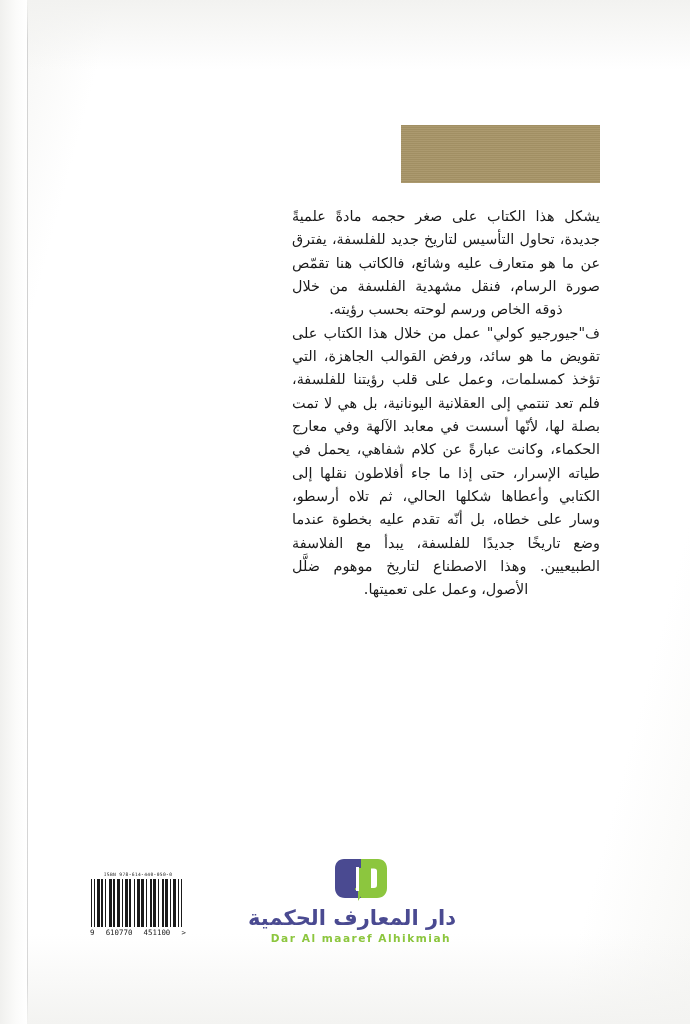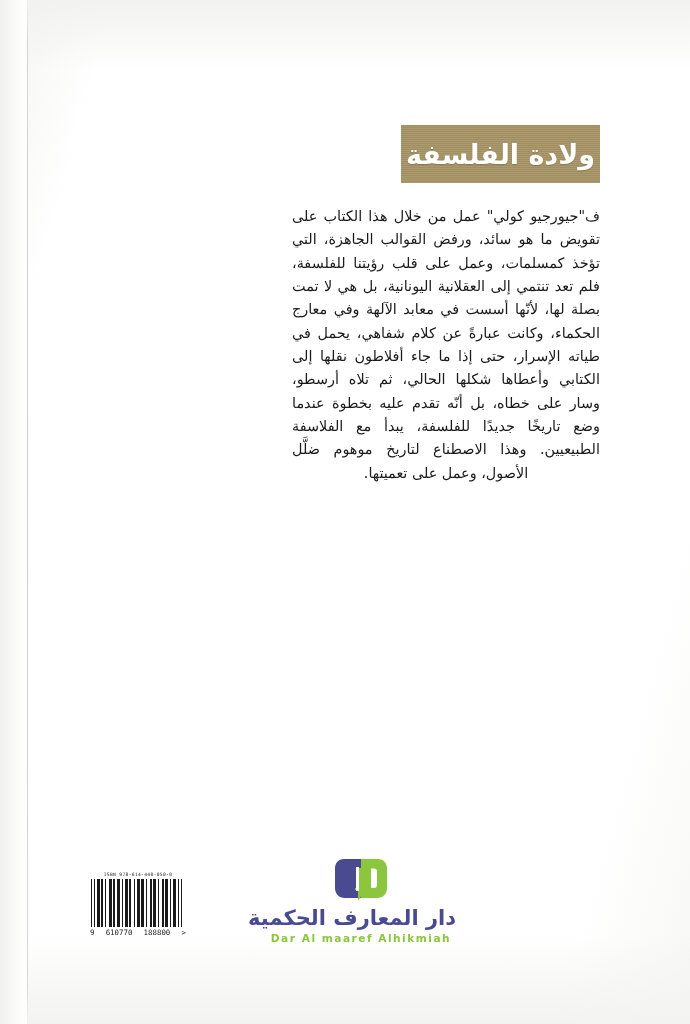--- a/index.html
+++ b/index.html
@@ -220,34 +220,34 @@
 <div id="page">
 
   <div class="paper-tint"></div>
   <div class="paper-shade-top"></div>
   <div class="paper-shade-bottom"></div>
   <div class="spine-edge"></div>
   <div class="spine-line"></div>
 
   <div class="title-plaque">
     <div class="noise"></div>
-    <div class="title-text">ولادة الفلسفة</div>
   </div>
 
   <div class="blurb">
+    <p>يشكل هذا الكتاب على صغر حجمه مادةً علميةً جديدة، تحاول التأسيس لتاريخ جديد للفلسفة، يفترق عن ما هو متعارف عليه وشائع، فالكاتب هنا تقمّص صورة الرسام، فنقل مشهدية الفلسفة من خلال ذوقه الخاص ورسم لوحته بحسب رؤيته.</p>
     <p class="cont">ف"جيورجيو كولي" عمل من خلال هذا الكتاب على تقويض ما هو سائد، ورفض القوالب الجاهزة، التي تؤخذ كمسلمات، وعمل على قلب رؤيتنا للفلسفة، فلم تعد تنتمي إلى العقلانية اليونانية، بل هي لا تمت بصلة لها، لأنّها أسست في معابد الآلهة وفي معارج الحكماء، وكانت عبارةً عن كلام شفاهي، يحمل في طياته الإسرار، حتى إذا ما جاء أفلاطون نقلها إلى الكتابي وأعطاها شكلها الحالي، ثم تلاه أرسطو، وسار على خطاه، بل أنّه تقدم عليه بخطوة عندما وضع تاريخًا جديدًا للفلسفة، يبدأ مع الفلاسفة الطبيعيين. وهذا الاصطناع لتاريخ موهوم ضلَّل الأصول، وعمل على تعميتها.</p>
   </div>
 
   <div class="barcode-wrap">
     <div class="isbn-caption">ISBN 978-614-440-050-0</div>
     <div class="barcode-bars"></div>
     <div class="barcode-digits">
       <span>9</span>
       <span>610770</span>
-      <span>188800</span>
+      <span>451100</span>
       <span>&gt;</span>
     </div>
   </div>
 
   <div class="logo-block">
     <svg class="logo-mark" viewBox="0 0 54 44">
 
       <path d="M27 1 H10 C4.5 1 1 5 1 10.5 V30 C1 36 5 40 11 40 H27 V30 H14 C12 30 11 29 11 27 V13 C11 11.5 12 10.5 14 10.5 H27 Z" fill="#4a4a91"></path>
 
       <path d="M27 1 H44 C49.5 1 53 5 53 10.5 V30 C53 36 49 40 43 40 H27 V30 H40 C42 30 43 29 43 27 V13 C43 11.5 42 10.5 40 10.5 H27 Z" fill="#8cc63e"></path>

